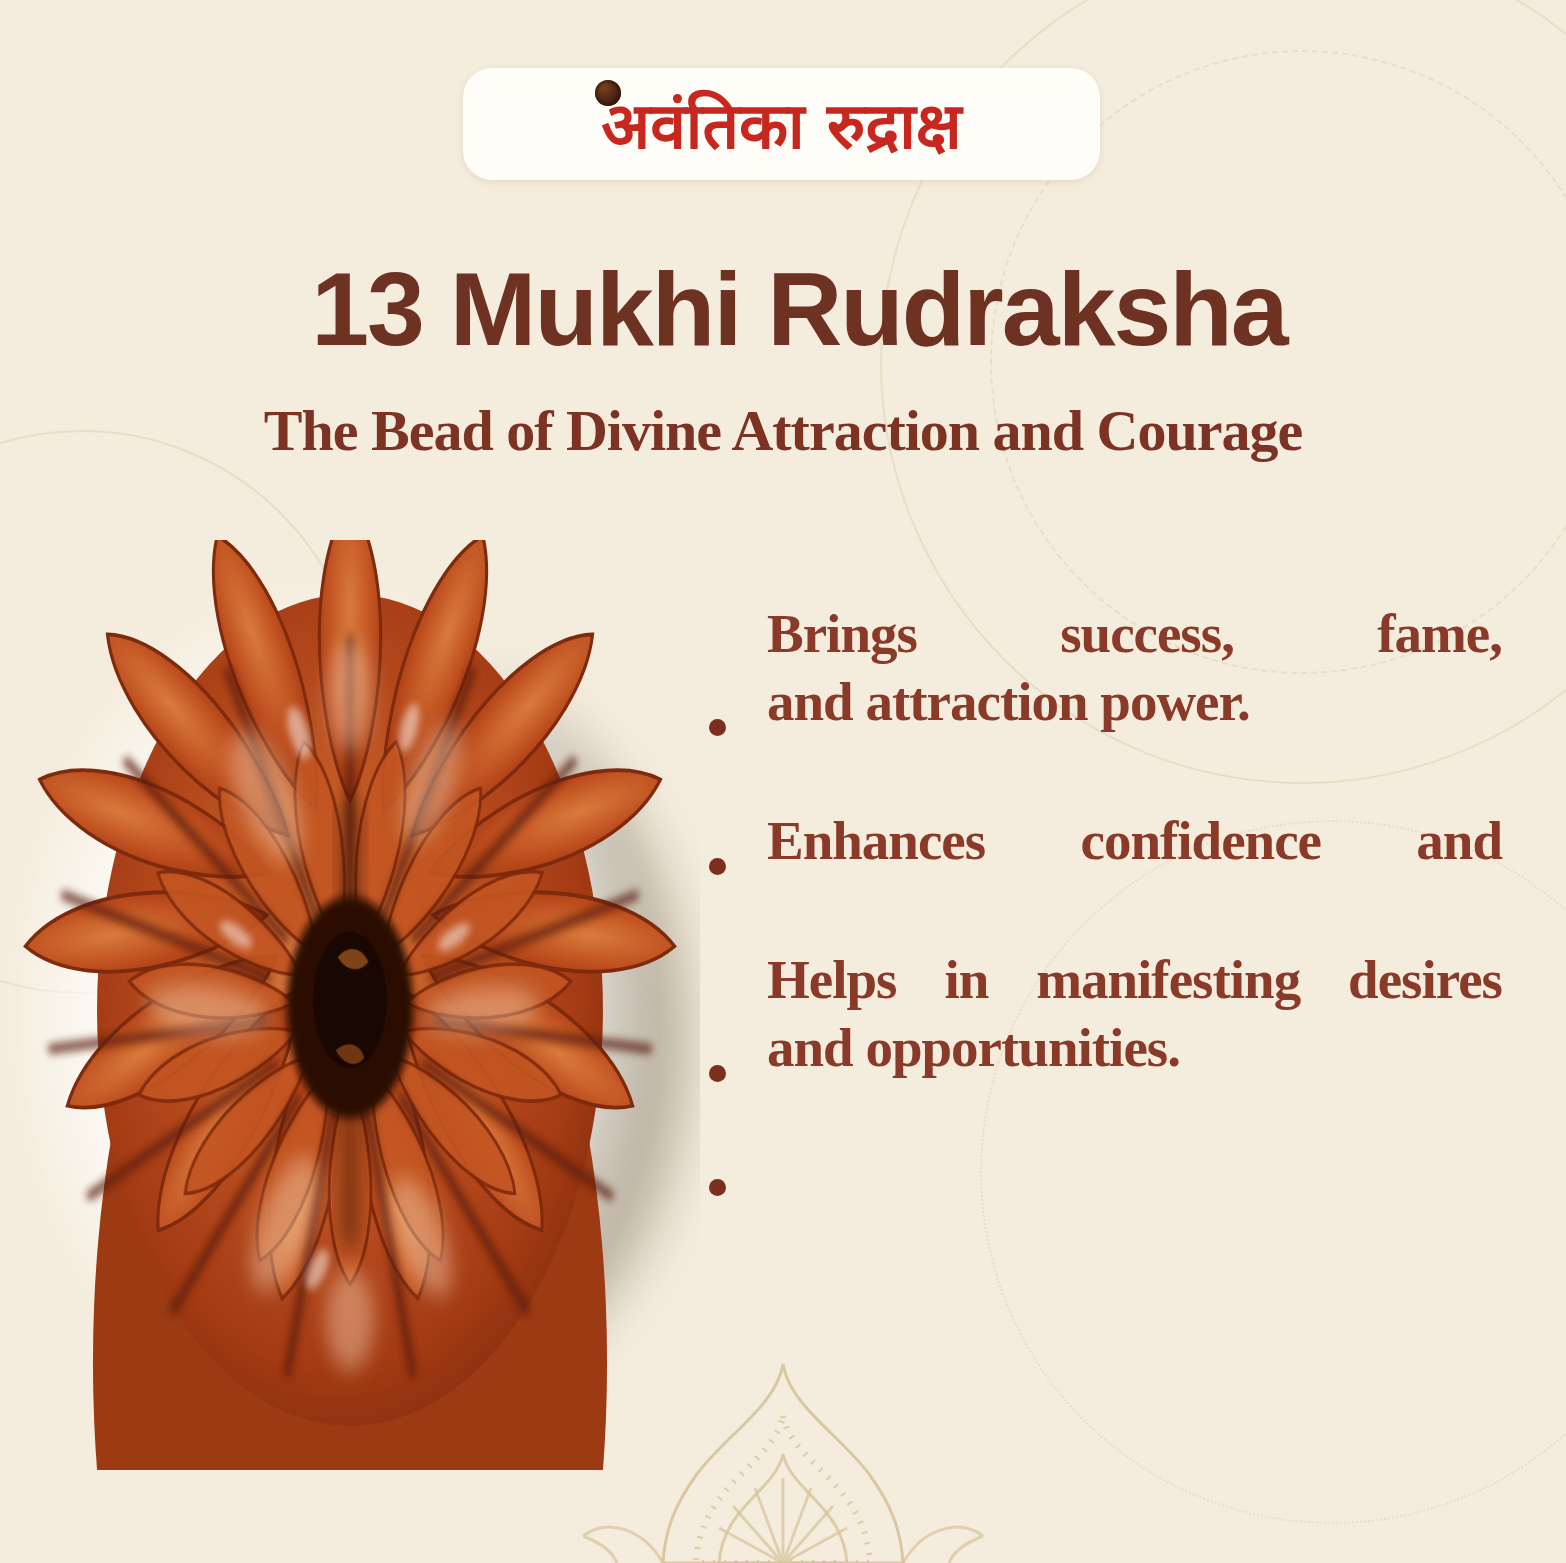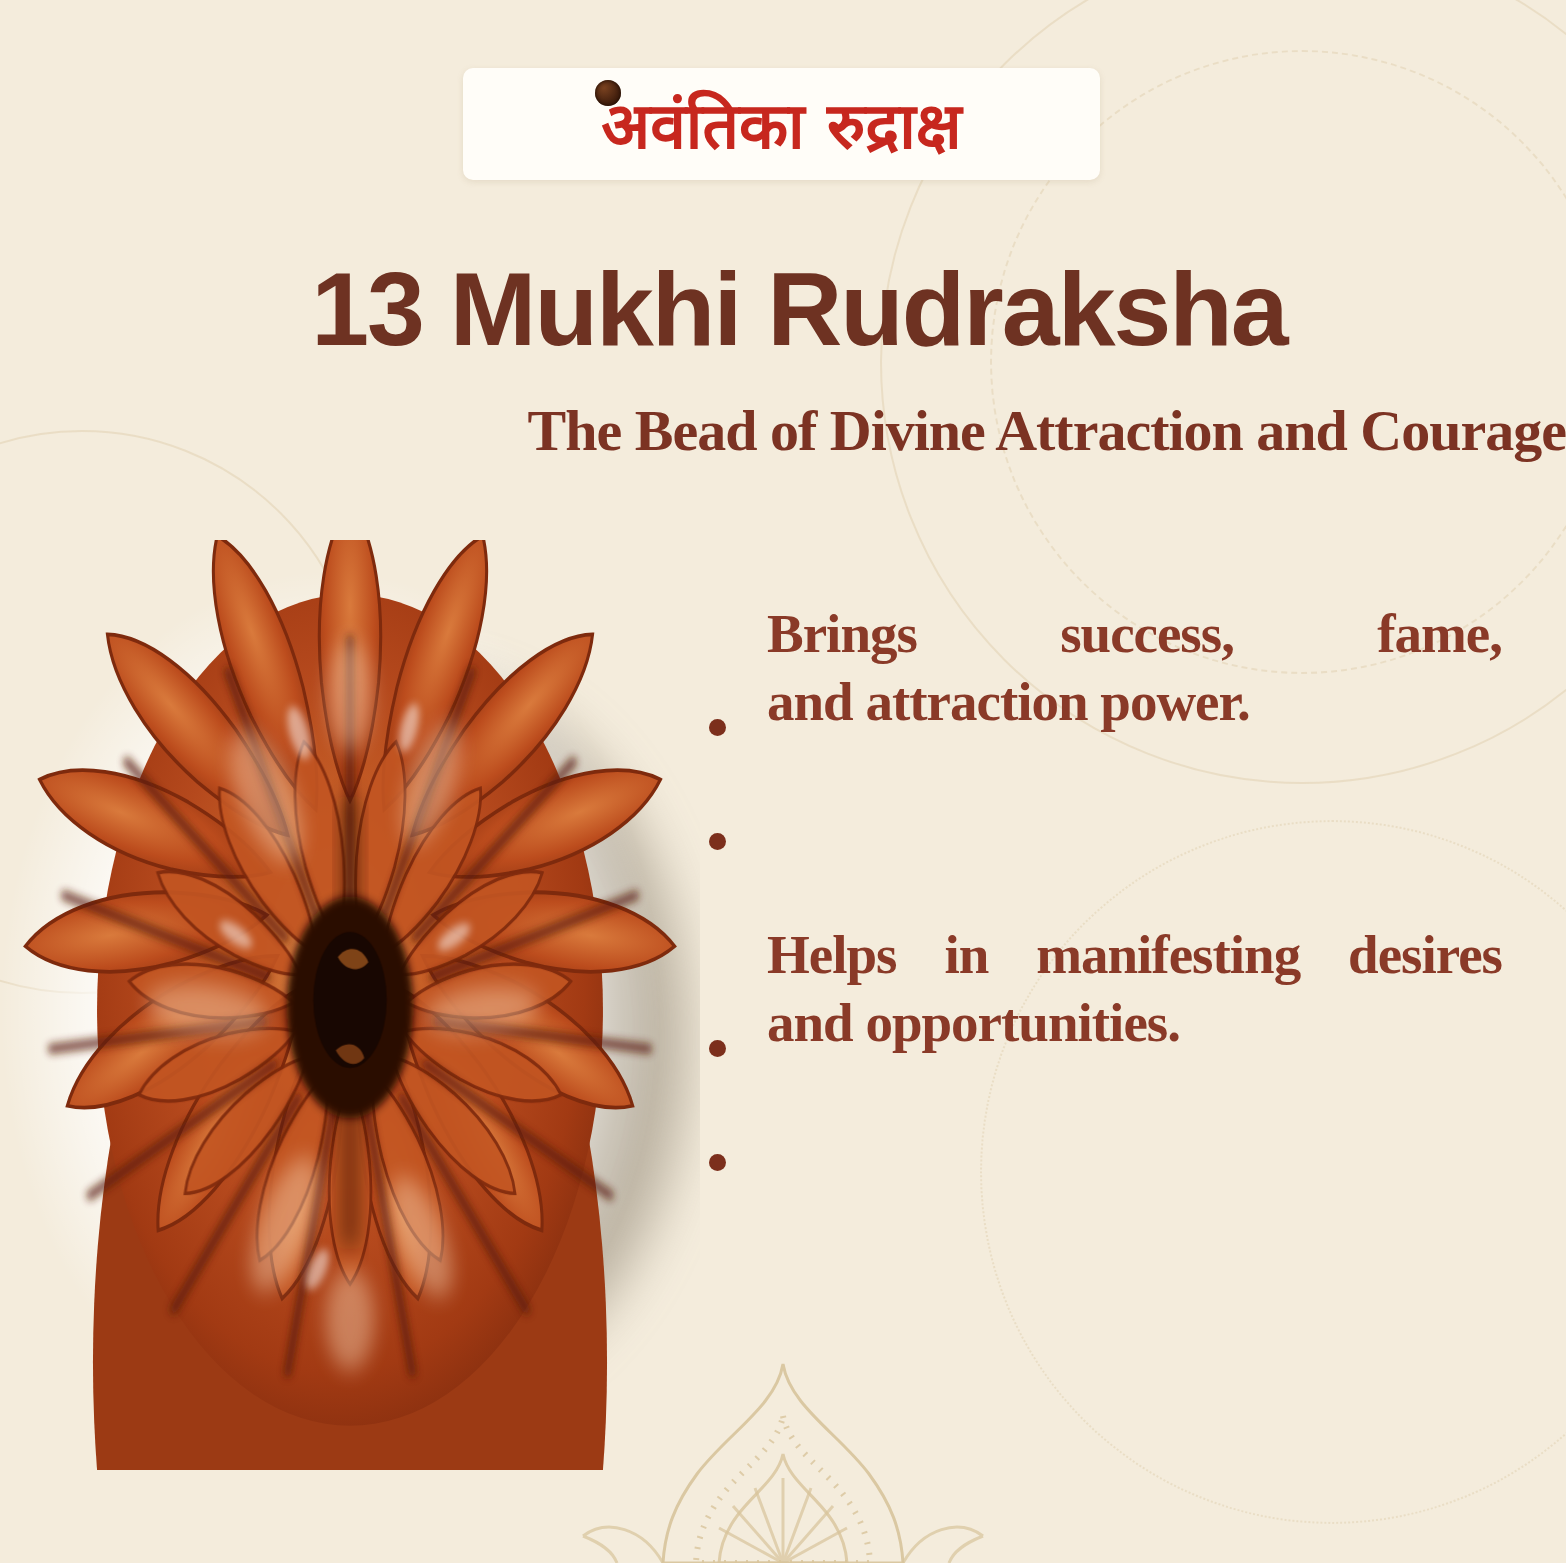--- a/index.html
+++ b/index.html
@@ -16,21 +16,21 @@
   .wm-circle{position:absolute;border:2px solid rgba(214,196,156,0.35);border-radius:50%;}
   .wm-c1{width:840px;height:840px;left:880px;top:-60px;}
   .wm-c2{width:620px;height:620px;left:990px;top:50px;border-style:dashed;}
   .wm-c3{width:560px;height:560px;left:-200px;top:430px;}
   .wm-c4{width:700px;height:700px;left:980px;top:820px;border-style:dotted;}
   .dome-svg{position:absolute;left:543px;top:1358px;opacity:.85;}
 
   
   .logo-box{
     position:absolute;left:463px;top:68px;width:637px;height:112px;
-    background:#fffdf8;border-radius:10px;
+    background:#fffdf8;border-radius:29px;
     box-shadow:0 2px 6px rgba(160,140,100,0.18);
     display:flex;align-items:center;justify-content:center;
   }
   .logo-text{
     color:#c7271e;
     font-family:"DejaVu Sans","Liberation Sans",sans-serif;
     font-weight:700;font-size:64px;line-height:1;
     letter-spacing:0;
     transform:translateY(2px);
     white-space:nowrap;
@@ -45,21 +45,21 @@
   .title{
     position:absolute;left:0;top:236px;width:100%;
     text-align:center;margin:16px;
     font-family:Liberation Sans, sans-serif;
     font-weight:800;font-size:104px;line-height:1.1;
     letter-spacing:-2px;
     color:#6e3222;
   }
   .subtitle{
     position:absolute;left:0;top:398px;width:100%;
-    text-align:right;margin:0;
+    text-align:center;margin:0;
     font-family:"Liberation Serif",serif;
     font-weight:700;font-size:58px;line-height:1.15;
     letter-spacing:-1px;
     color:#7c3323;
   }
 
   
   .bead-figure{position:absolute;left:0px;top:540px;width:700px;height:930px;margin:0;}
 
   
@@ -258,20 +258,21 @@
       <li class="benefit-item">
         <span class="bullet-dot"></span>
         <div class="bullet-text">
           <div class="bl justify">Brings success, fame,</div>
           <div class="bl">and attraction power.</div>
         </div>
       </li>
       <li class="benefit-item">
         <span class="bullet-dot"></span>
         <div class="bullet-text">
+          <div class="bl justify">Enhances confidence and</div>
         </div>
       </li>
       <li class="benefit-item">
         <span class="bullet-dot"></span>
         <div class="bullet-text">
           <div class="bl justify">Helps in manifesting desires</div>
           <div class="bl">and opportunities.</div>
         </div>
       </li>
       <li class="benefit-item">

